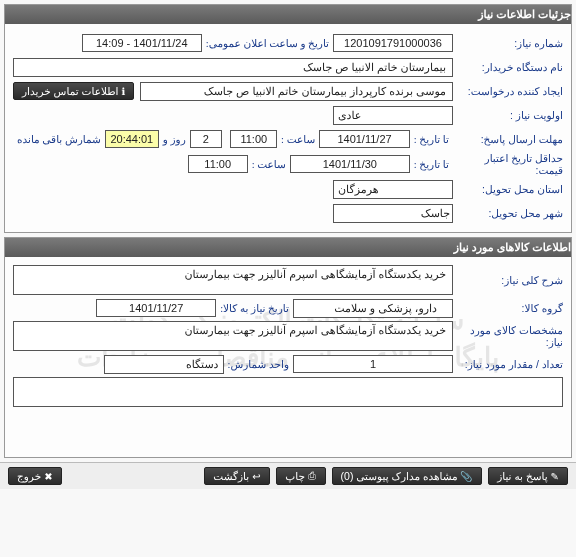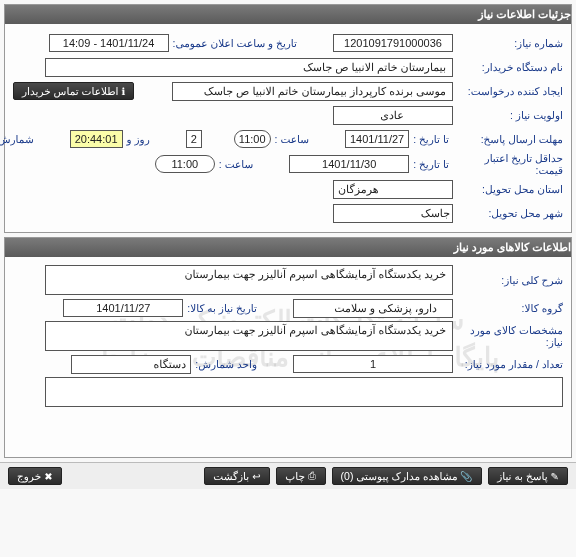--- a/index.html
+++ b/index.html
@@ -57,34 +57,34 @@
     color: #1a3a8a;
     font-size: 10.5px;
     flex-shrink: 0;
     padding-left: 4px;
   }
   .label-mid {
     color: #1a3a8a;
     font-size: 10.5px;
     padding: 0 4px;
     flex-shrink: 0;
+    font-family: Liberation Serif, serif;
   }
   .field {
     border: 1px solid #555;
     background: #fff;
     padding: 2px 4px;
     font-size: 11px;
     min-height: 18px;
     text-align: center;
     color: #222;
-    margin-left: 32px;
   }
   .field-long { flex: 1; text-align: right; padding-right: 6px;}
   .field-med { width: 120px; }
-  .field-sm { width: 60px; border-radius: 9px; }
+  .field-sm { width: 60px; }
   .field-xs { width: 40px; }
   .field-time { width: 70px; background: #fbfda9; }
   .btn {
     background: linear-gradient(#4a4a4a, #2a2a2a);
     color: #fff;
     border: 1px solid #222;
     padding: 2px 8px;
     font-size: 10.5px;
     cursor: pointer;
     border-radius: 2px;
@@ -129,21 +129,21 @@
       <span class="label">ایجاد کننده درخواست:</span>
       <span class="field field-long">موسی  برنده کارپرداز بیمارستان خاتم الانبیا  ص  جاسک</span>
       <button class="btn contact-btn">
         <span class="icon">ℹ</span>
         <span>اطلاعات تماس خریدار</span>
       </button>
     </div>
 
     <div class="row">
       <span class="label">اولویت نیاز :</span>
-      <span class="field field-med" style="text-align:center;padding-right:6px">عادی</span>
+      <span class="field field-med" style="text-align:left;padding-right:6px">عادی</span>
     </div>
 
     <div class="row">
       <span class="label">مهلت ارسال پاسخ:</span>
       <span class="label-mid" style="width:auto">تا تاریخ :</span>
       <span class="field field-med">1401/11/27</span>
       <span class="label-mid">ساعت :</span>
       <span class="field field-sm">11:00</span>
       <span style="width:12px"></span>
       <span class="field field-xs">2</span>

